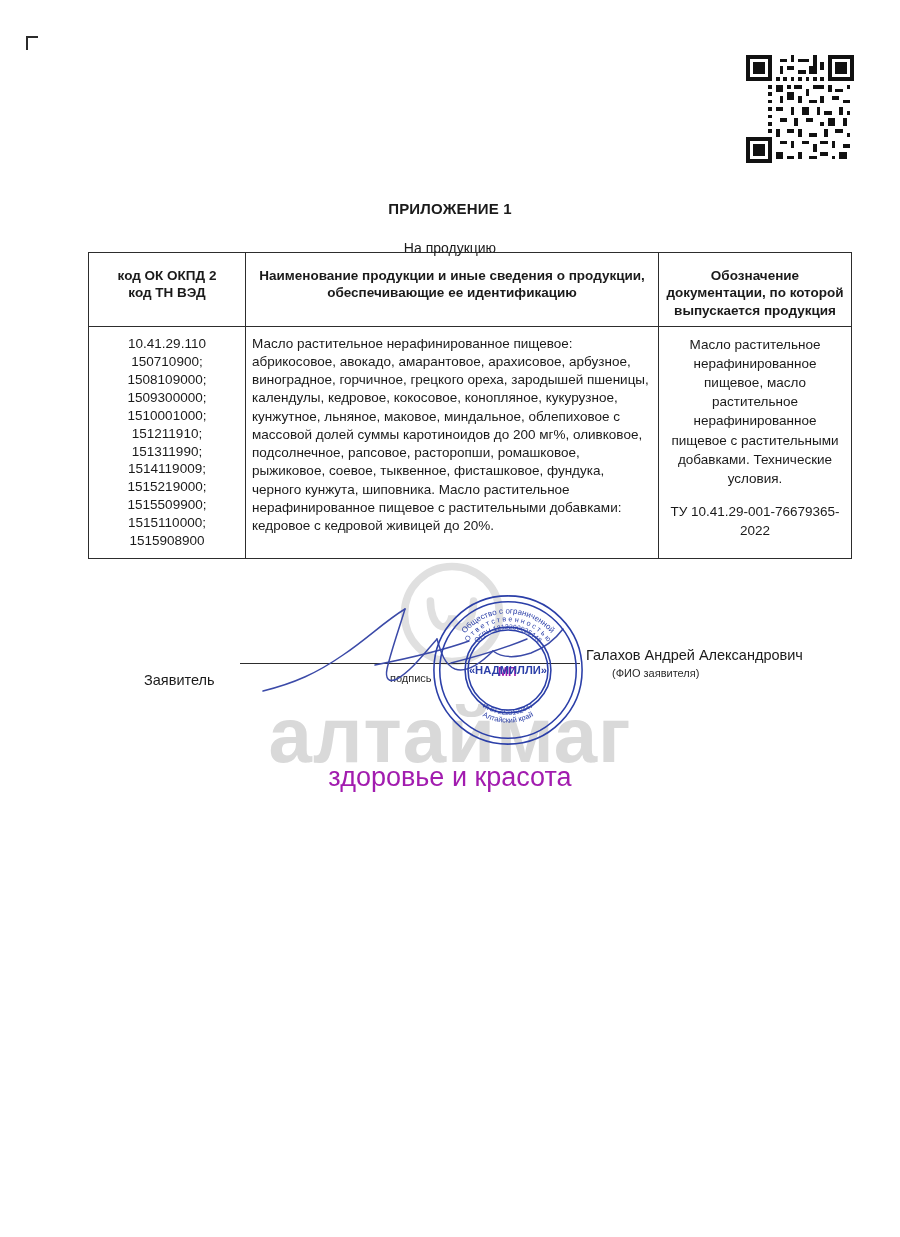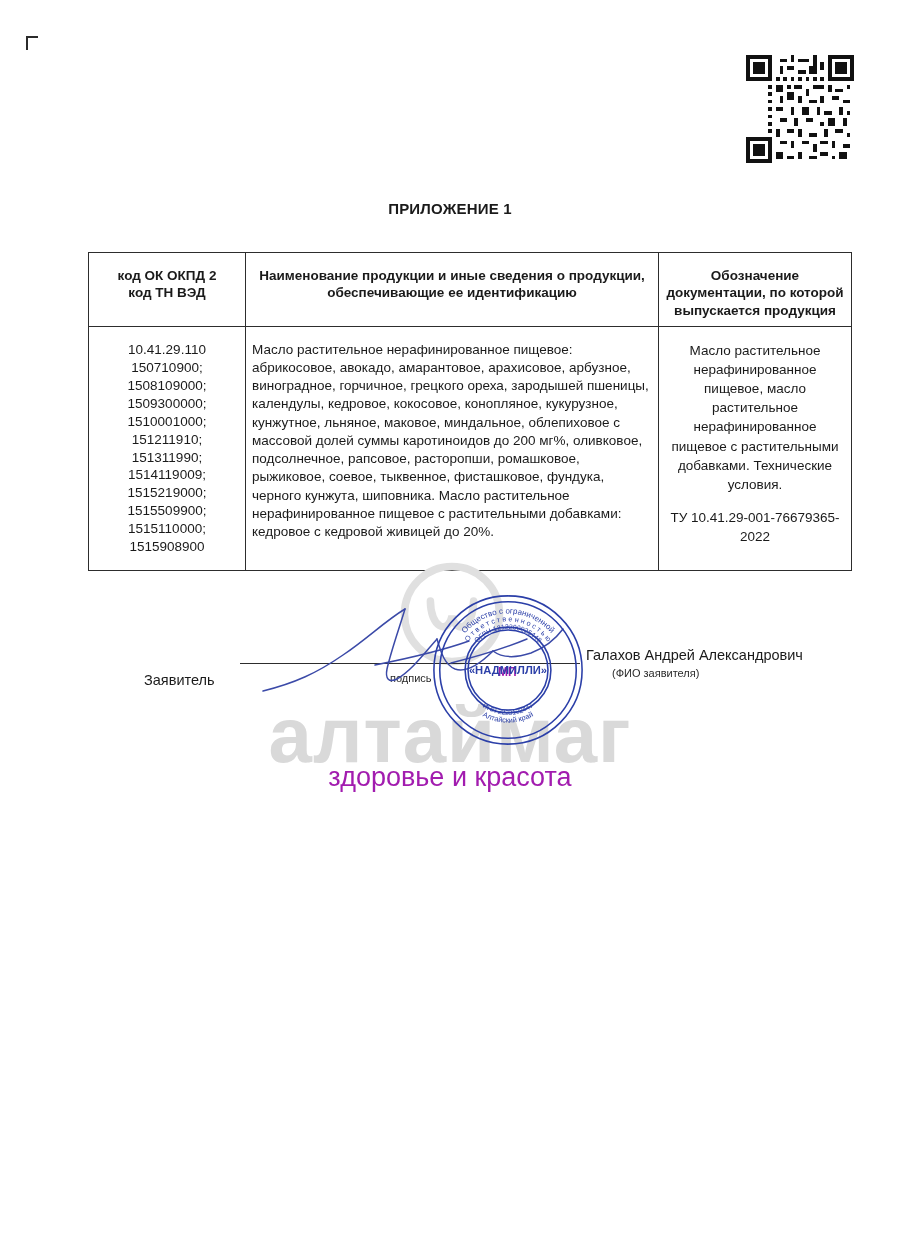--- a/index.html
+++ b/index.html
@@ -74,21 +74,21 @@
     left: 88px;
     top: 252px;
     width: 724px;
     border-collapse: collapse;
     table-layout: fixed;
   }
   table.maintable th,
   table.maintable td {
     border: 1px solid #2d2d2d;
     vertical-align: top;
-    padding: 14px 6px;
+    padding: 8px 6px;
   }
   table.maintable th {
     font-size: 13.5px;
     font-weight: bold;
     text-align: center;
     line-height: 1.28;
     padding: 14px 6px 7px 6px;
   }
   th.col1 { width: 144px; text-align: left; padding-left: 8px; }
   th.col2 { width: 400px; }
@@ -309,20 +309,21 @@
         <rect x="14" y="26" width="1" height="2"></rect>
           <rect x="17" y="27" width="2" height="1"></rect>
         <rect x="20" y="26" width="2" height="1"></rect>
           <rect x="23" y="27" width="1" height="1"></rect>
         <rect x="25" y="26" width="2" height="2"></rect>
       </g>
     </svg>
   </div>
 
   <div class="head head-1">ПРИЛОЖЕНИЕ 1</div>
+  <div class="head head-3">На продукцию</div>
 
   <table class="maintable">
     <thead>
       <tr>
         <th class="col1">
           <div>код ОК ОКПД 2</div>
           <div>код ТН ВЭД</div>
         </th>
         <th class="col2">Наименование продукции и иные сведения о продукции, обеспечивающие ее идентификацию</th>
         <th class="col3">Обозначение документации, по которой выпускается продукция</th>

